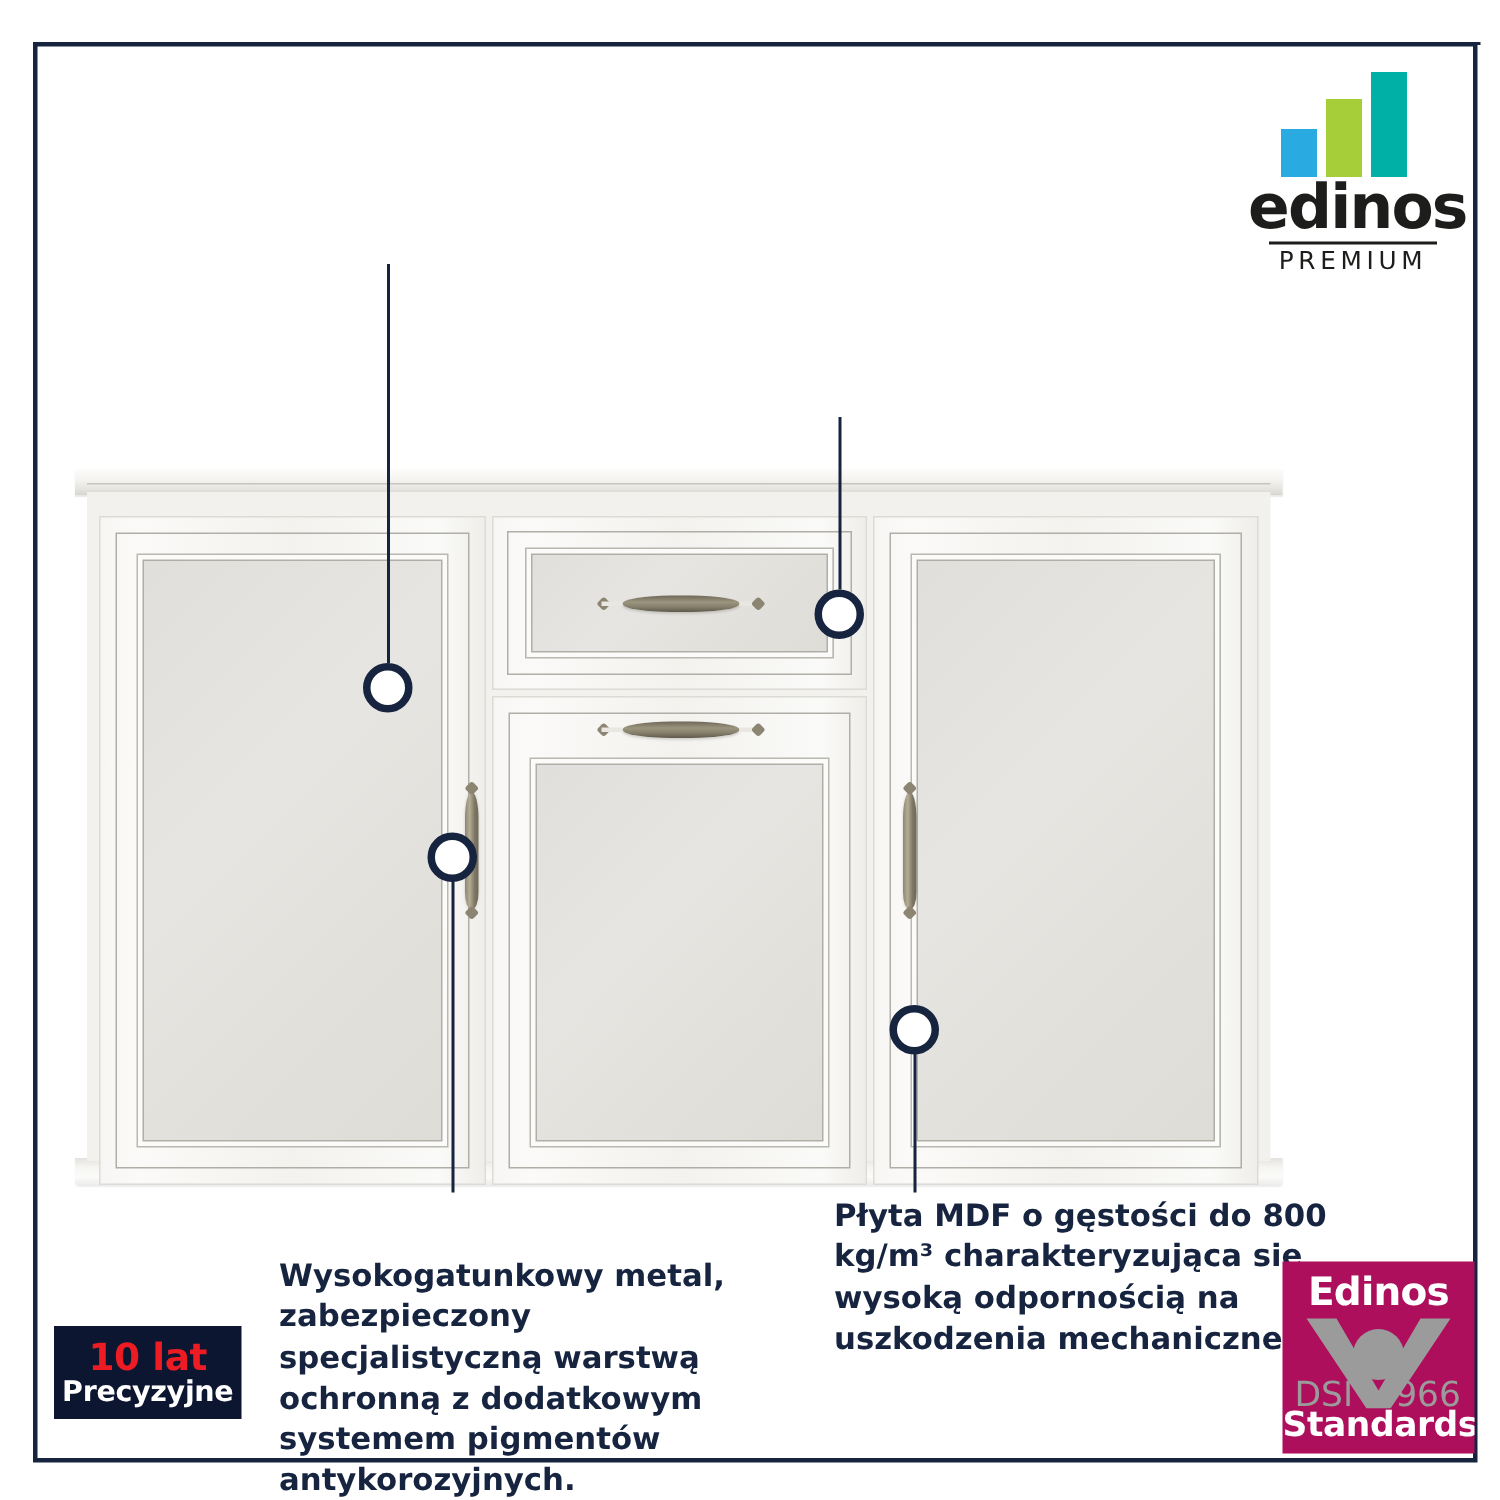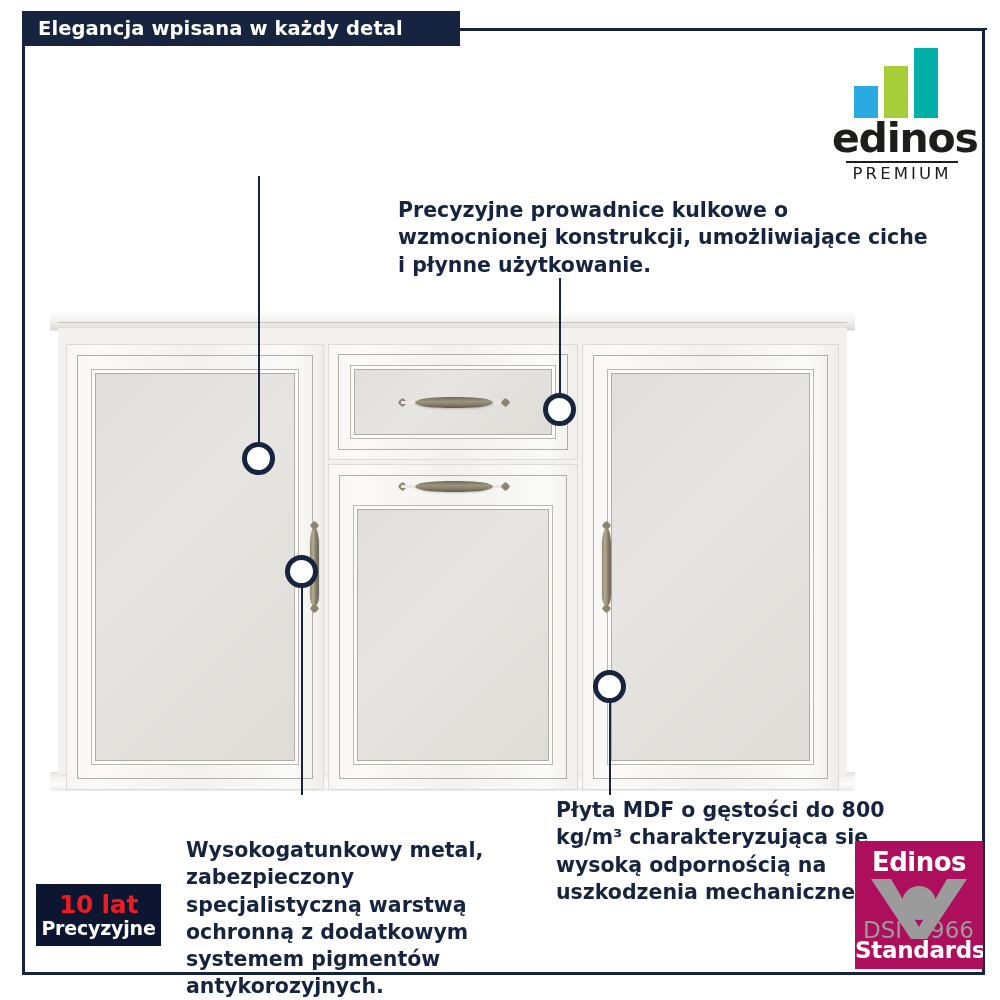--- a/index.html
+++ b/index.html
@@ -242,23 +242,20 @@
     color:#ffffff;font-size:23px;font-weight:bold;letter-spacing:-.3px;
   }
 </style>
 </head>
 <body>
 
 <div class="page">
 
   <div class="frame"></div>
 
-  <div class="title-bar">
-    <span class="title-text">Elegancja wpisana w każdy detal</span>
-  </div>
 
   <div class="logo">
     <div class="bars">
       <div class="bar b1" style="background:#29abe2"></div>
       <div class="bar b2" style="background:#a6ce39"></div>
       <div class="bar b3" style="background:#00b0a6"></div>
     </div>
     <div class="wordmark">edinos</div>
     <div class="rule"></div>
     <div class="premium">PREMIUM</div>
@@ -308,21 +305,20 @@
   <div class="leader" style="left:559px;top:278px;width:2px;height:115px;"></div>
   <div class="leader" style="left:301px;top:587px;width:2px;height:208px;"></div>
   <div class="leader" style="left:609px;top:702px;width:2px;height:93px;"></div>
   <div class="leader" style="left:460px;top:28px;width:527px;height:2px;"></div>
 
   <div class="dot" style="left:242px;top:442px;"></div>
   <div class="dot" style="left:543px;top:393px;"></div>
   <div class="dot" style="left:285px;top:555px;"></div>
   <div class="dot" style="left:593px;top:670px;"></div>
 
-  <div class="callout-text" id="txt-top-right">Precyzyjne prowadnice kulkowe o wzmocnionej konstrukcji, umożliwiające ciche i płynne użytkowanie.</div>
   <div class="callout-text" id="txt-bottom-left">Wysokogatunkowy metal, zabezpieczony specjalistyczną warstwą ochronną z dodatkowym systemem pigmentów antykorozyjnych.</div>
   <div class="callout-text" id="txt-bottom-right">Płyta MDF o gęstości do 800 kg/m³ charakteryzująca się wysoką odpornością na uszkodzenia mechaniczne.</div>
 
   <div class="warranty">
     <span class="w-top">10 lat</span>
     <span class="w-bottom">Precyzyjne</span>
   </div>
 
   <div class="dsi">
     <div class="d-title">Edinos</div>

